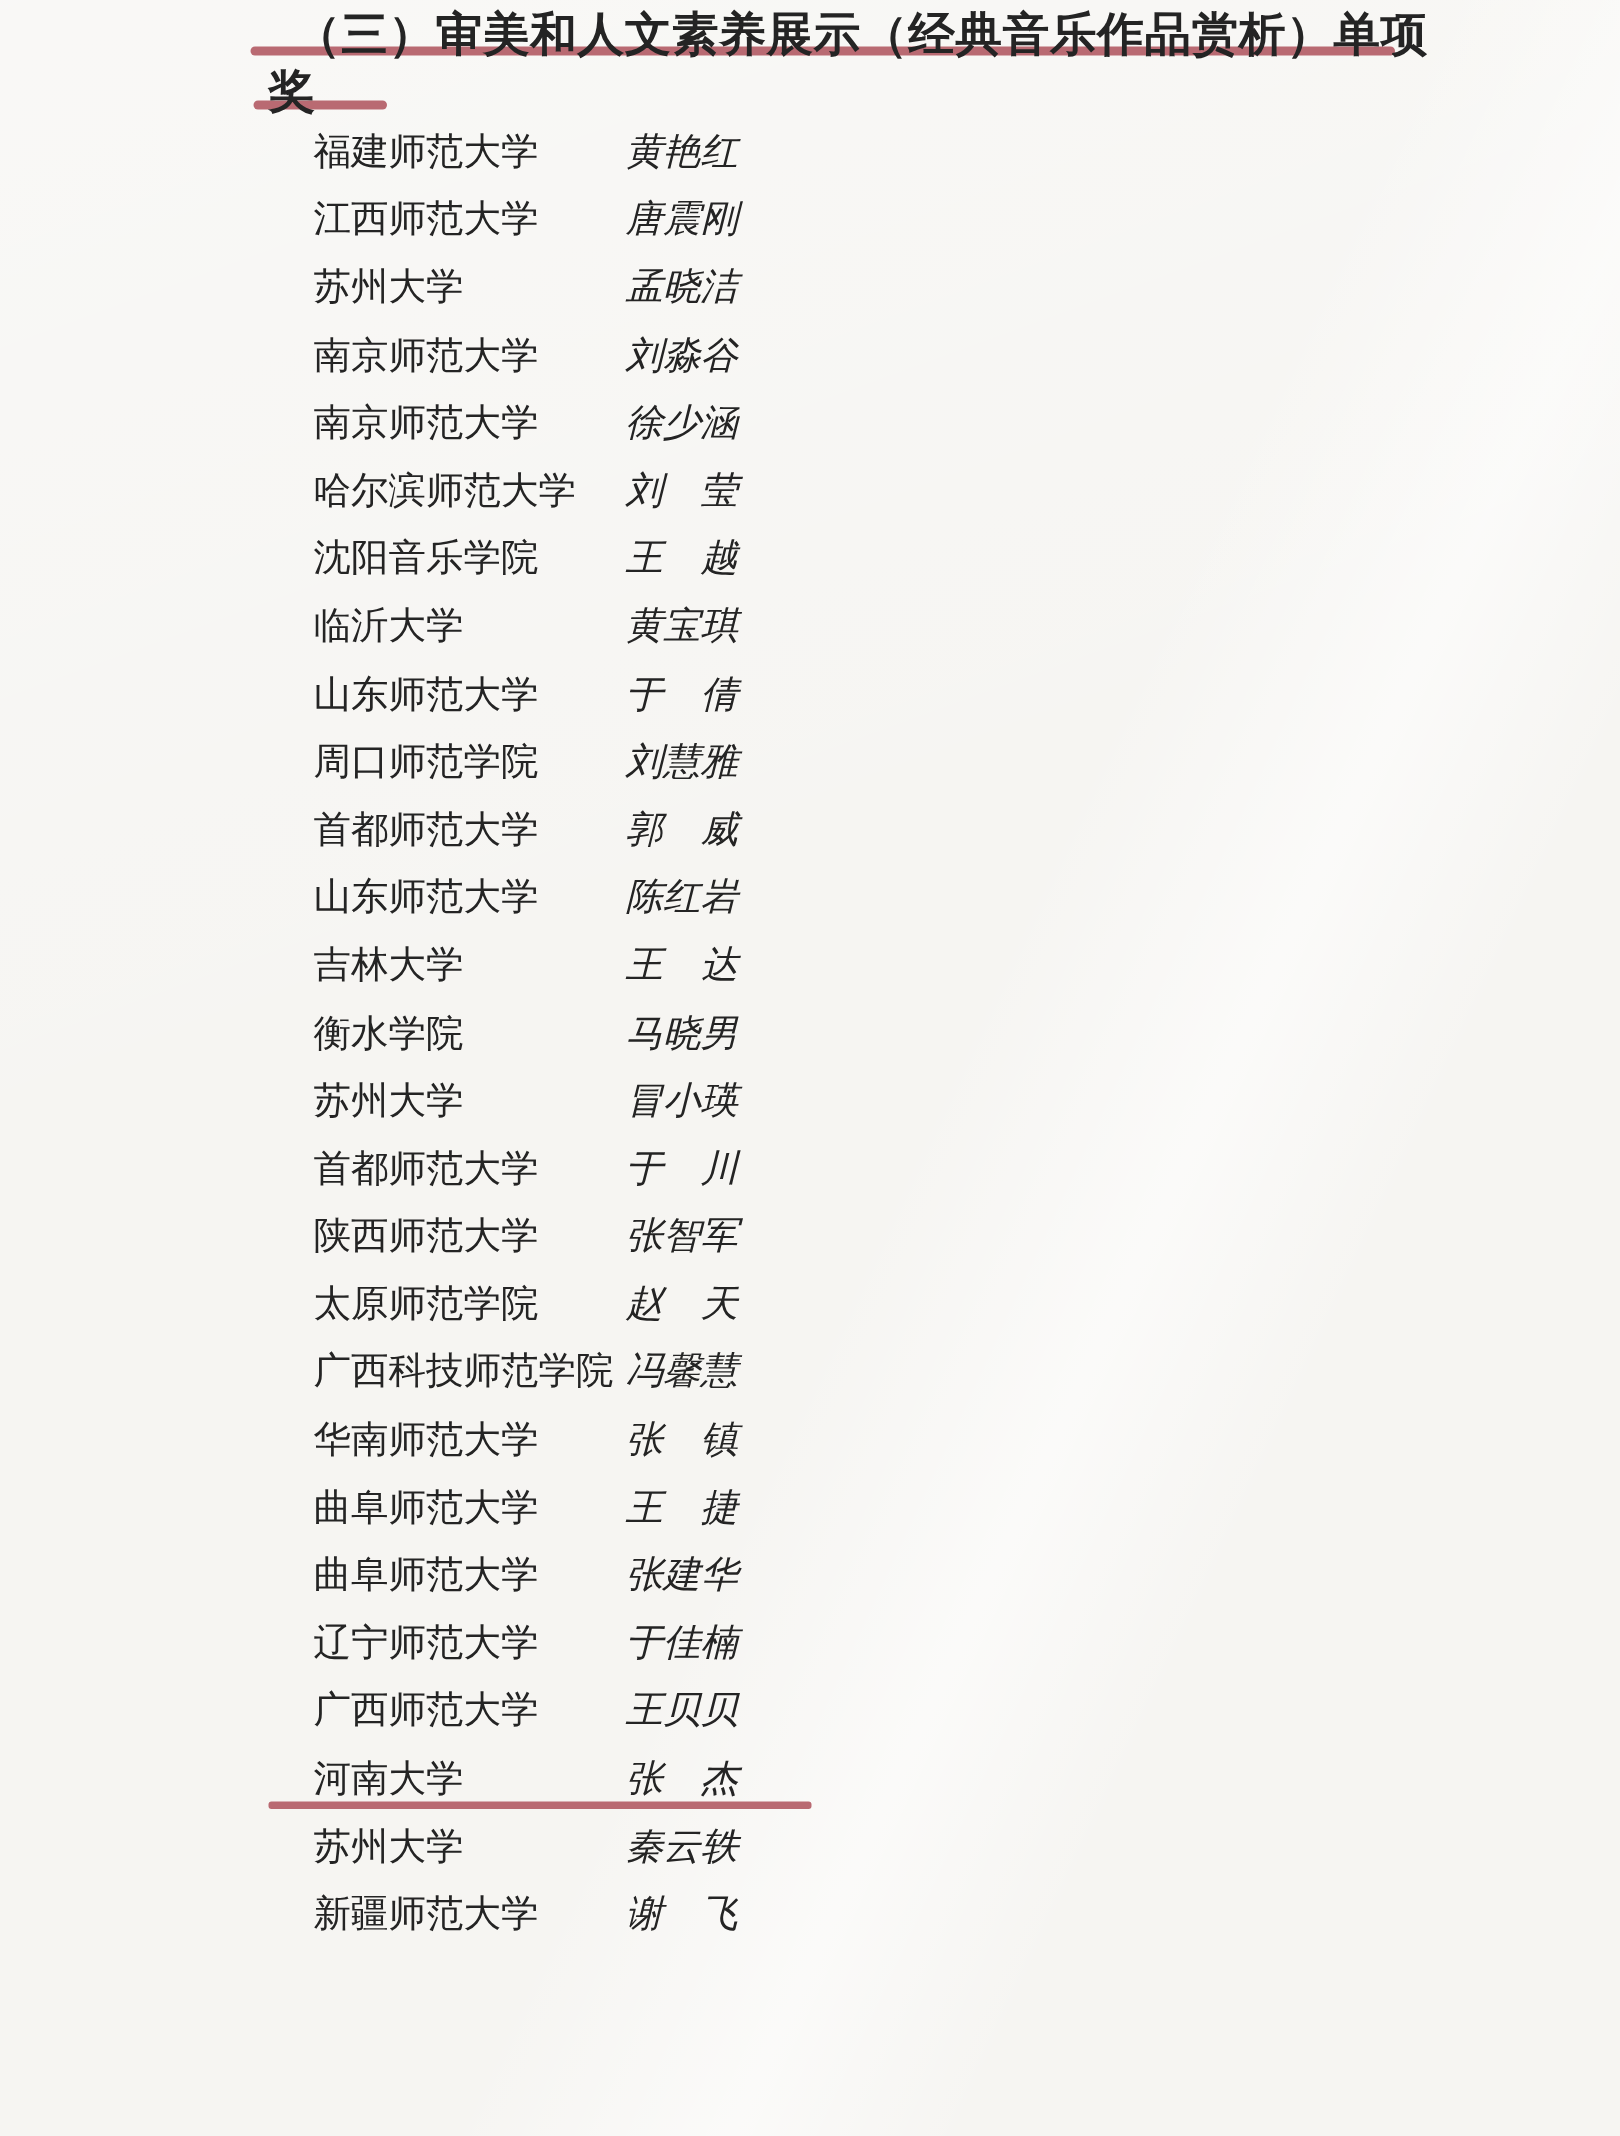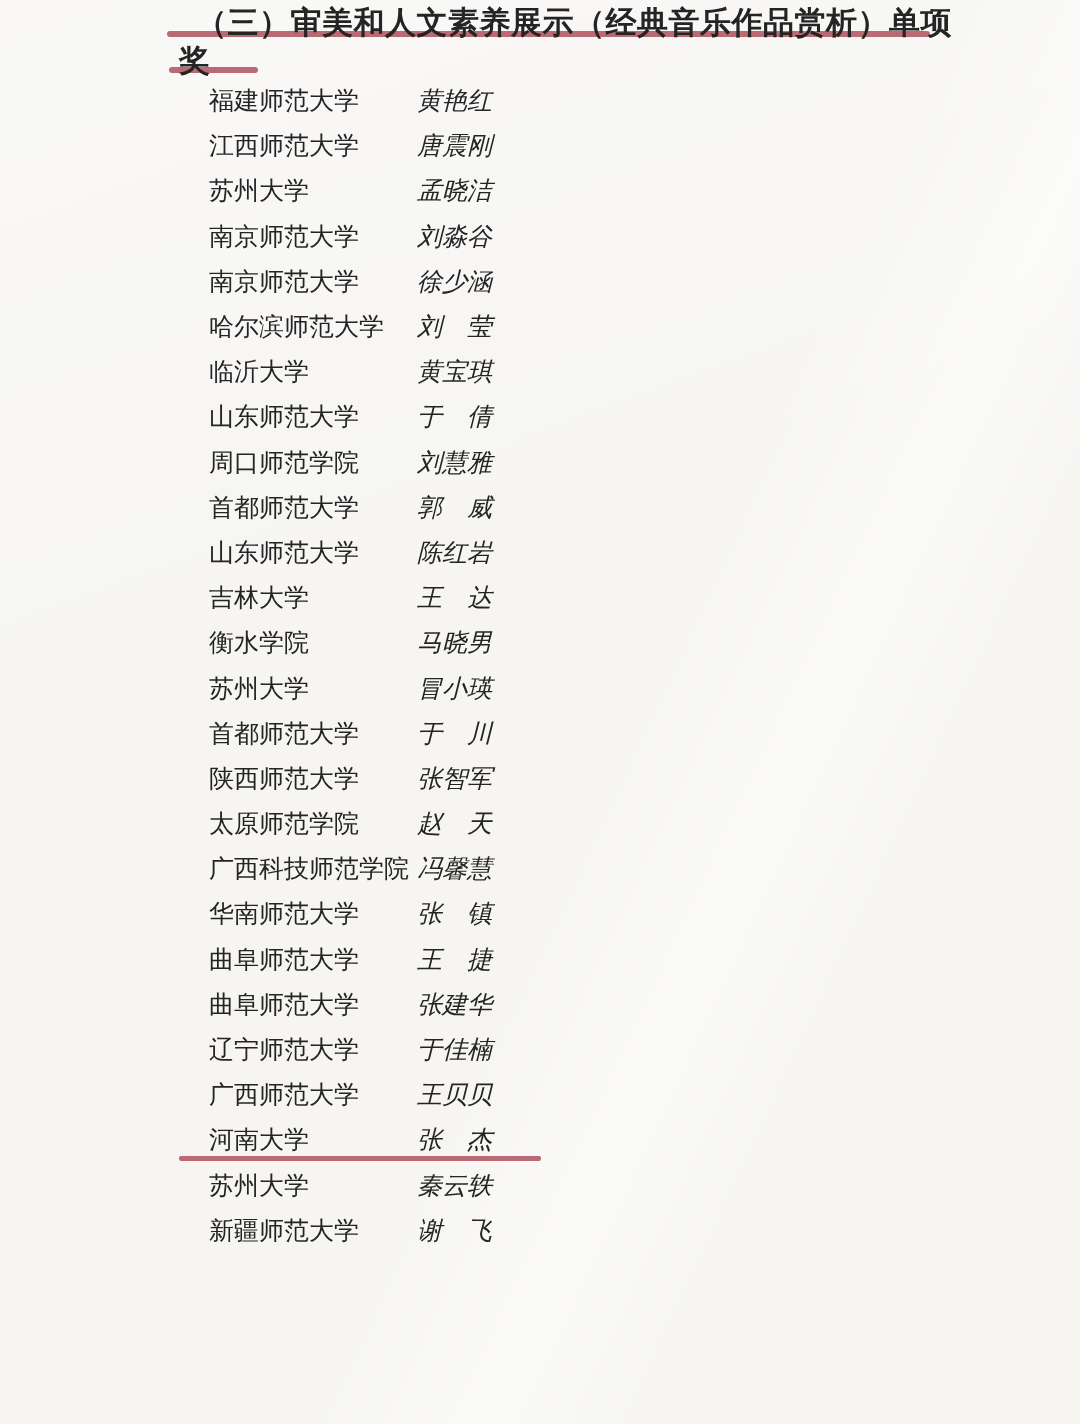--- a/index.html
+++ b/index.html
@@ -127,20 +127,24 @@
       </div>
       <div class="row">
         <span class="school">南京师范大学</span>
         <span class="pname">徐少涵</span>
       </div>
       <div class="row">
         <span class="school">哈尔滨师范大学</span>
         <span class="pname">刘　莹</span>
       </div>
       <div class="row">
+        <span class="school">沈阳音乐学院</span>
+        <span class="pname">王　越</span>
+      </div>
+      <div class="row">
         <span class="school">临沂大学</span>
         <span class="pname">黄宝琪</span>
       </div>
       <div class="row">
         <span class="school">山东师范大学</span>
         <span class="pname">于　倩</span>
       </div>
       <div class="row">
         <span class="school">周口师范学院</span>
         <span class="pname">刘慧雅</span>

